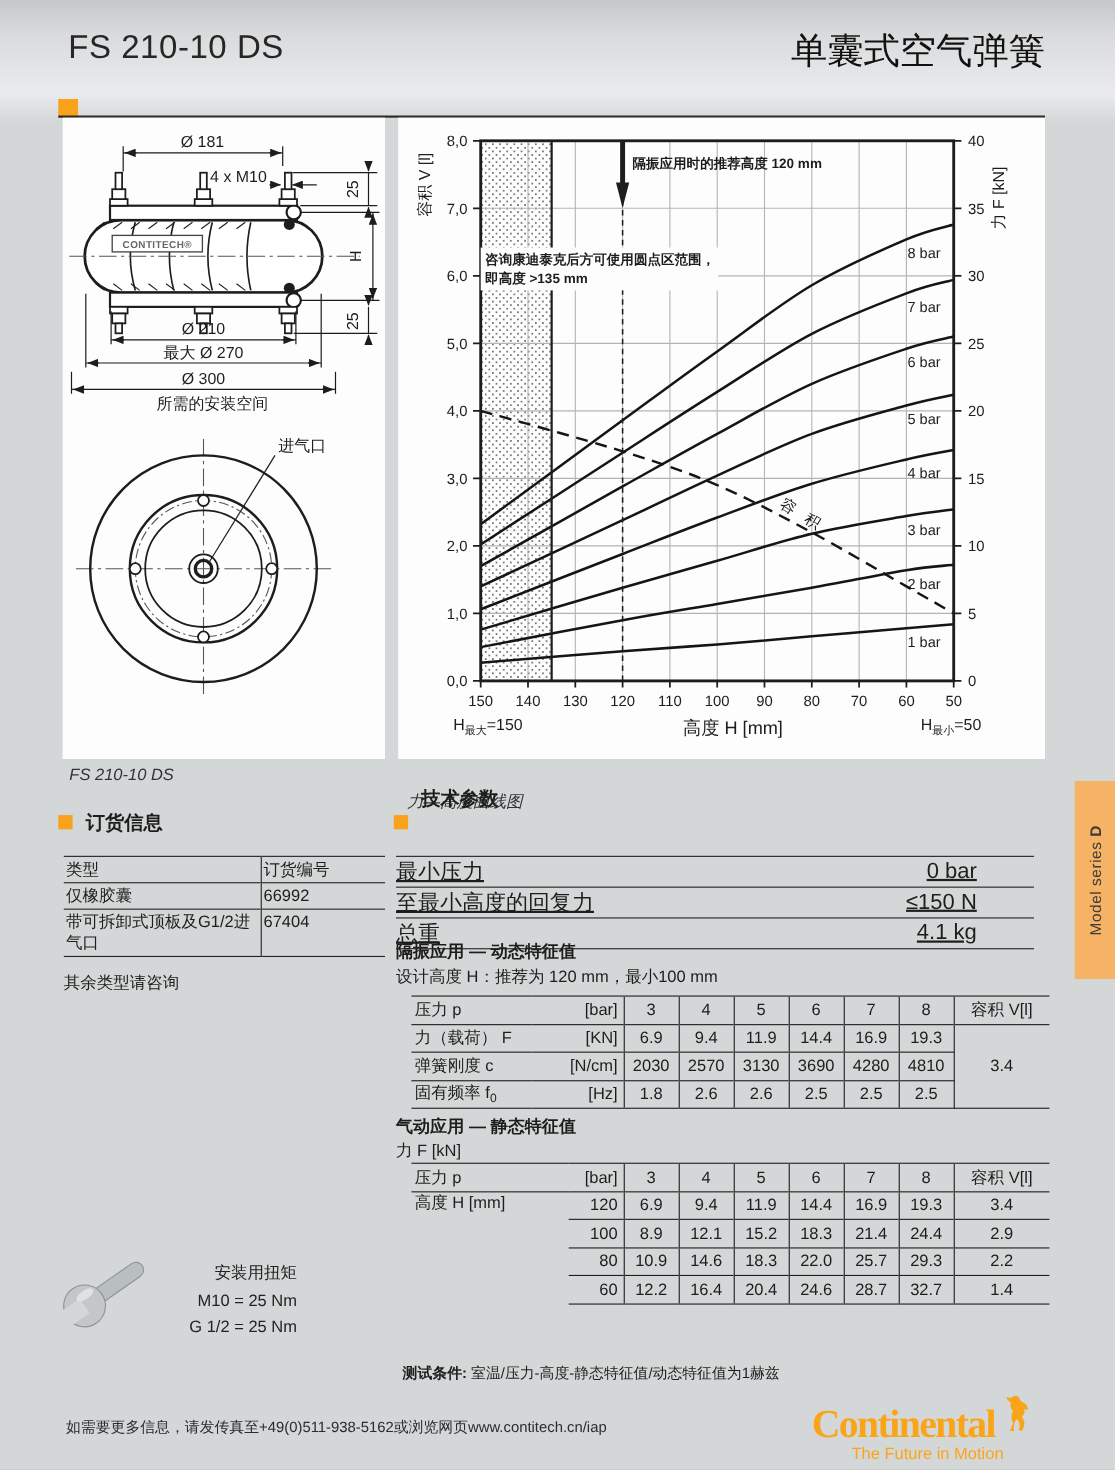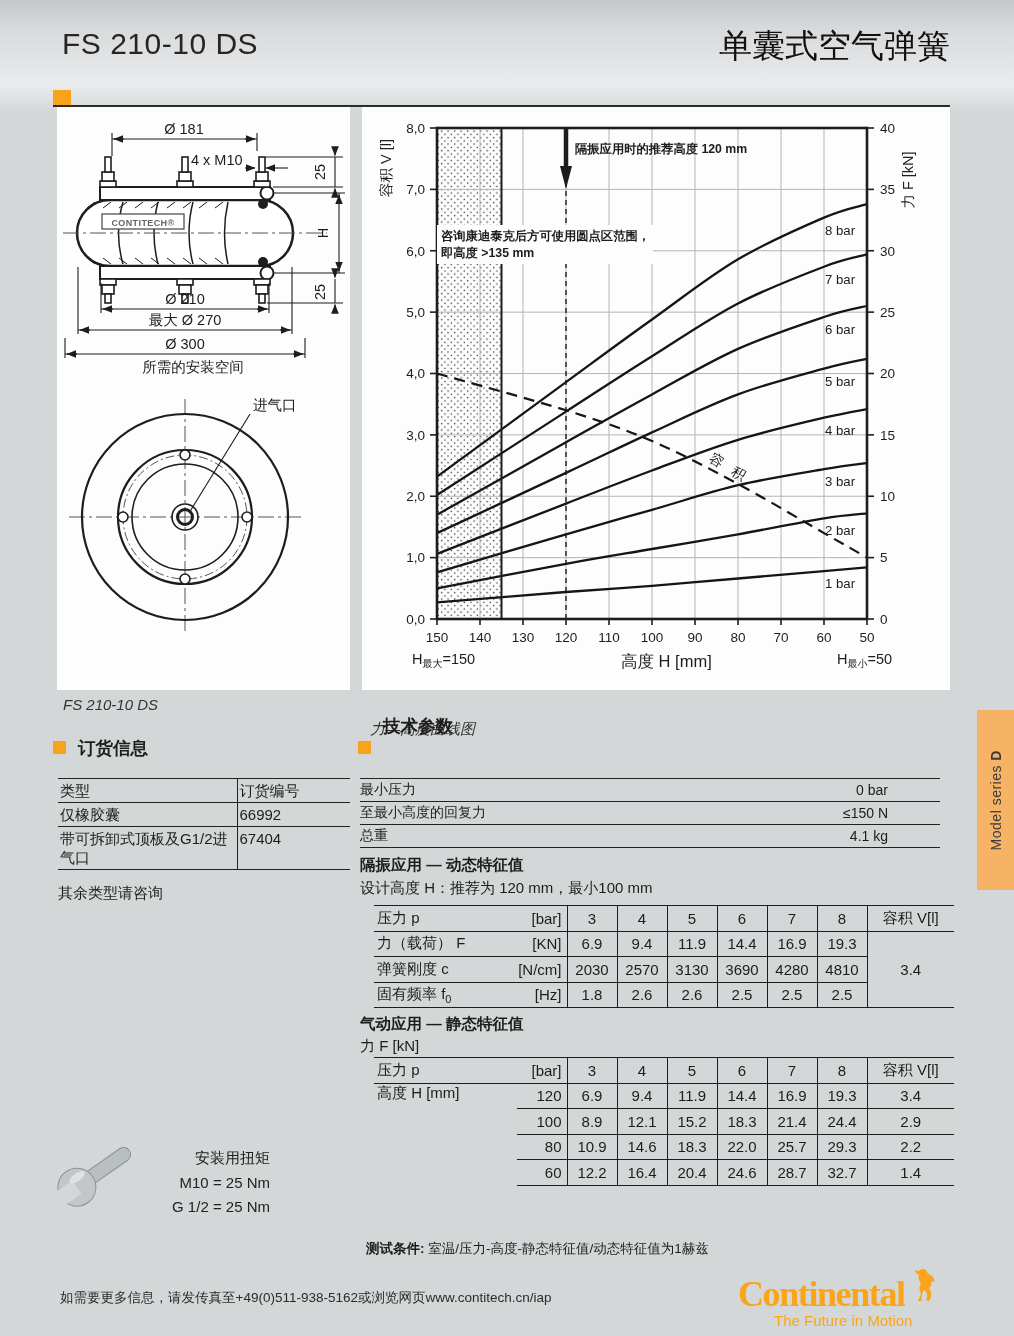--- a/index.html
+++ b/index.html
@@ -14,21 +14,21 @@
   .orange-sq{position:absolute;background:#F9A21B;}
   .rule{position:absolute;background:#2c2c2c;}
   .caption{font-style:italic;font-size:15px;color:#333;}
   .sec-title{font-size:17.5px;font-weight:bold;color:#1d1d1b;}
   
   table{border-collapse:collapse;table-layout:fixed;}
   .ordtab{position:absolute;left:58px;top:778px;width:292px;font-size:15px;}
   .ordtab td{padding:2px 4px 2px 2px;vertical-align:top;line-height:19px;border-top:1.7px solid #222;}
   .ordtab tr:last-child td{border-bottom:1.7px solid #222;}
   .ordtab td.c2{border-left:1.7px solid #222;}
-  .techtab{position:absolute;left:360px;top:778px;width:580px;font-size:14px;}
+  .techtab{position:absolute;left:360px;top:778px;width:580px;font-size:20px;text-decoration:underline;}
   .techtab td{height:22px;padding:0;border-top:1.7px solid #222;}
   .techtab tr:last-child td{border-bottom:1.7px solid #222;}
   .techtab td.val{text-align:right;padding-right:52px;}
   .gridtab{position:absolute;font-size:15px;margin-left:12px;}
   .gridtab td{height:24.5px;padding:0 3px;border-top:1.8px solid #1d1d1b;overflow:hidden;white-space:nowrap;}
   .gridtab td.bb{border-bottom:1.8px solid #1d1d1b;}
   .gridtab td.vline{border-left:1.8px solid #1d1d1b;text-align:center;}
   .gridtab td.unit{text-align:right;padding-right:5px;}
   .subhead{font-size:15.5px;font-weight:bold;text-align:right;}
   .subnote{font-size:15px;}

